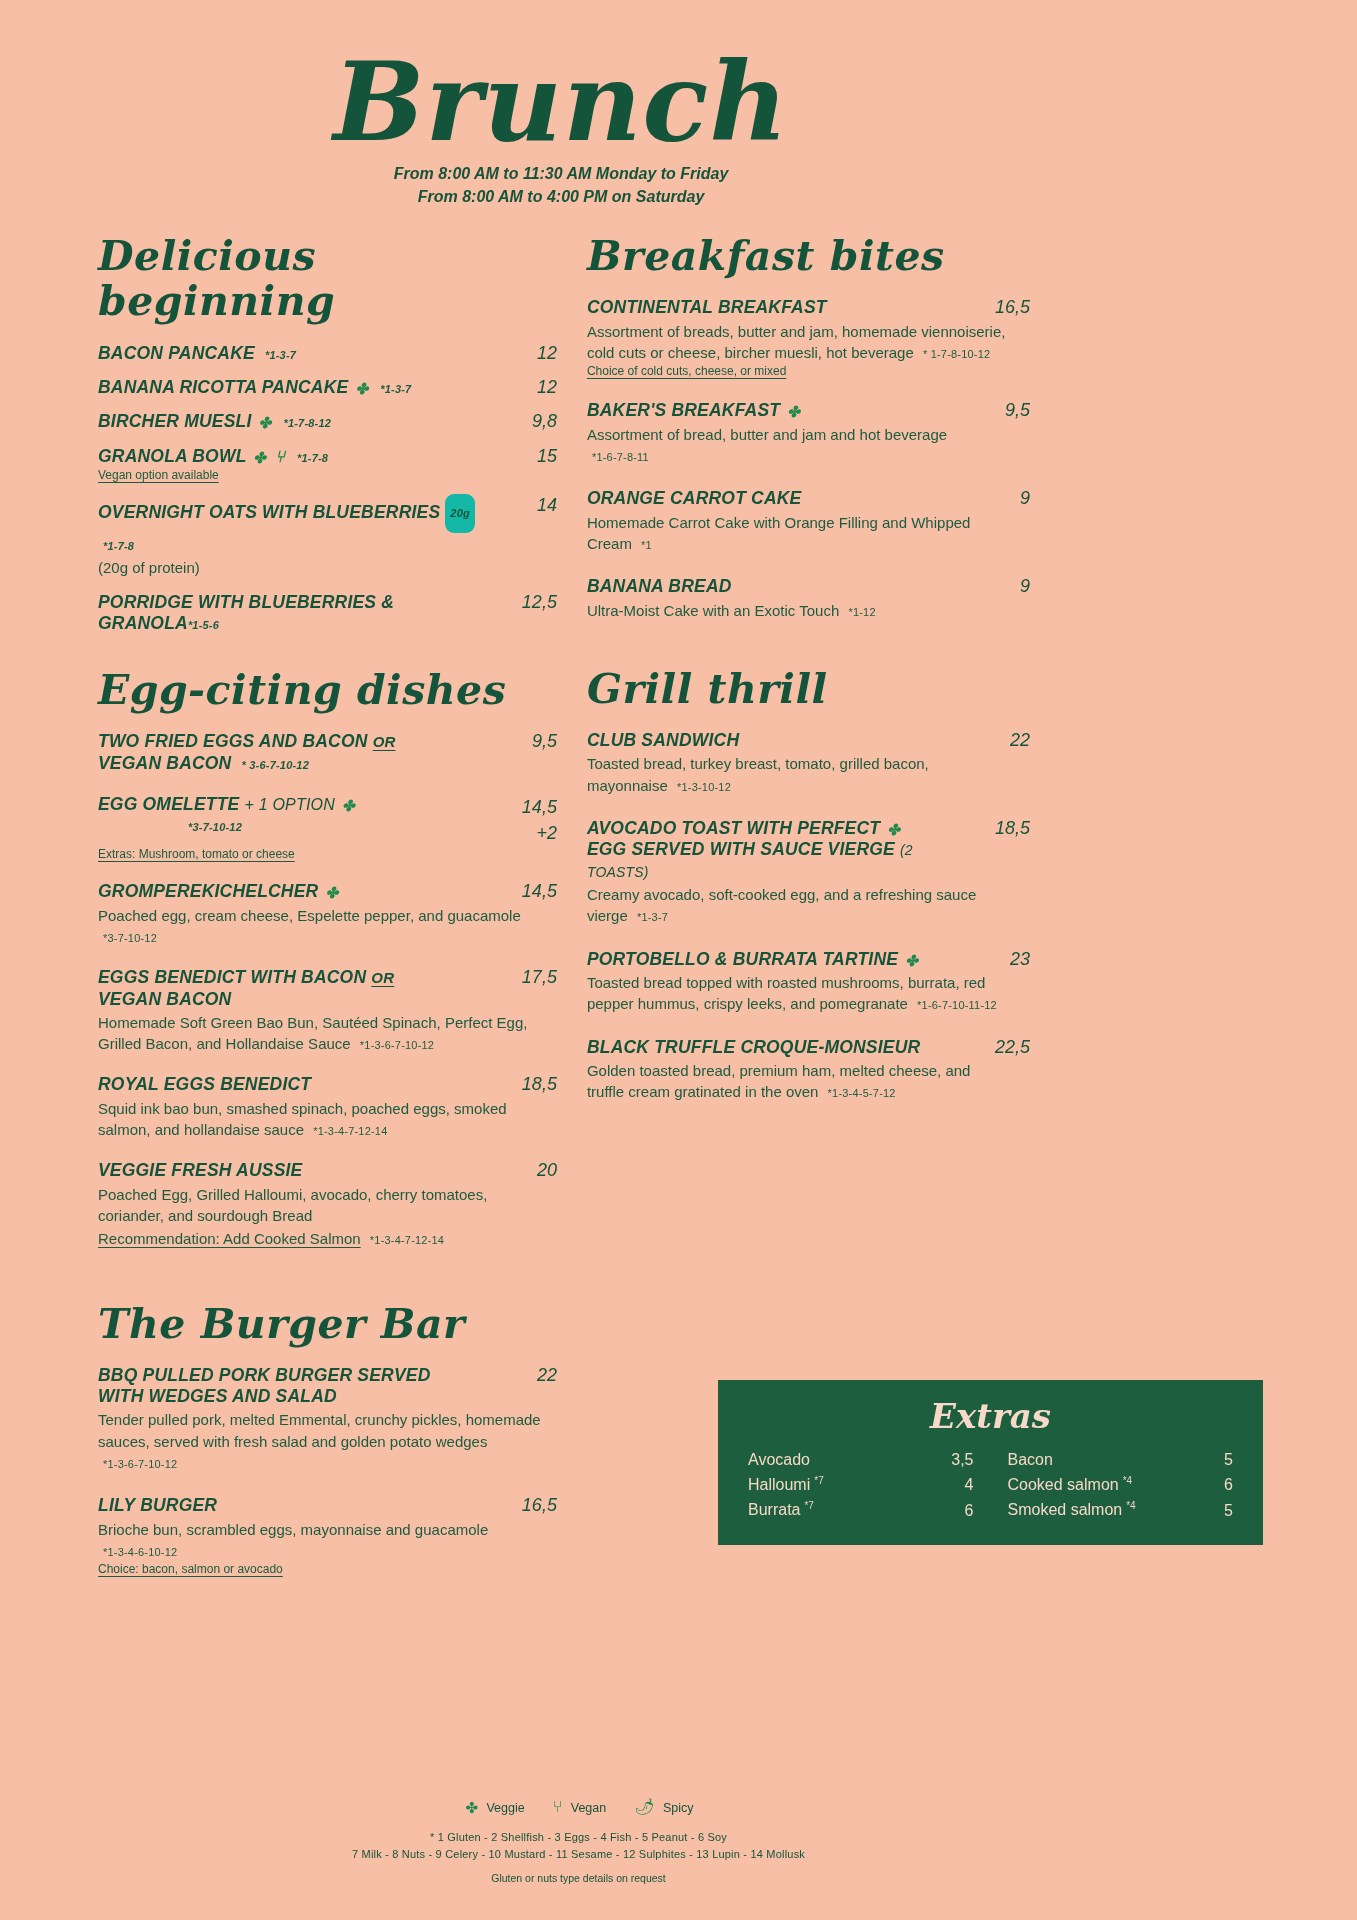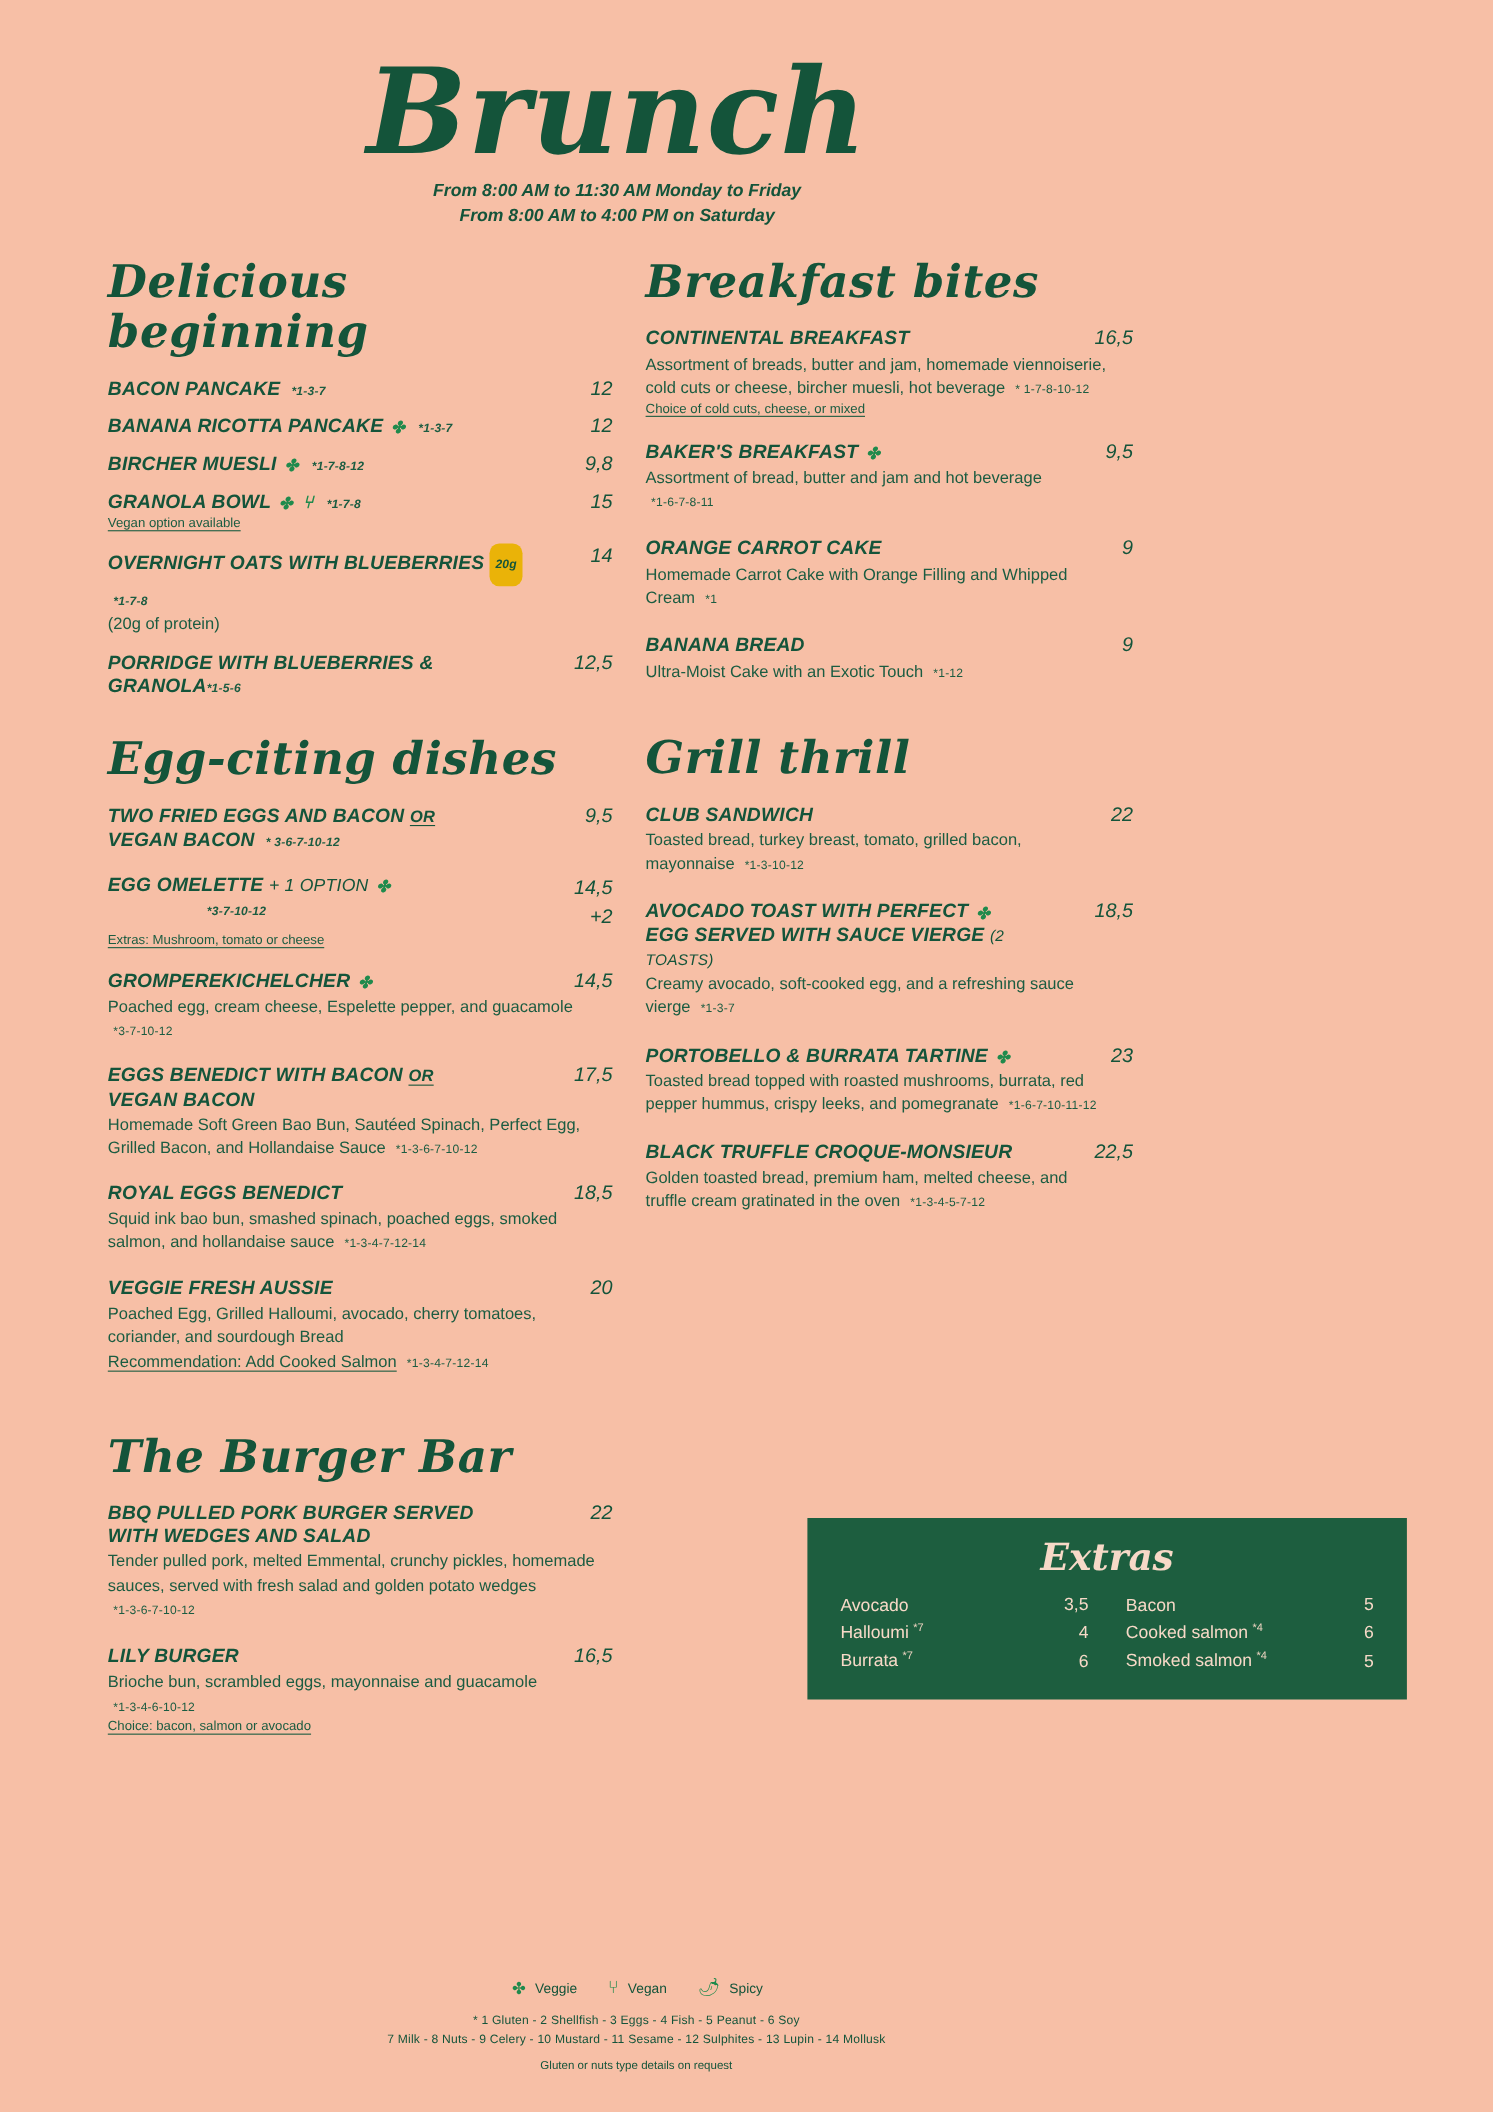--- a/index.html
+++ b/index.html
@@ -118,39 +118,38 @@
   .veg {
     display:inline-block; color:#1f8a4c; font-size: 15px; line-height: 1;
     transform: translateY(1px); padding: 0 2px;
   }
   .vegan {
     display:inline-block; color:#1f8a4c; font-size: 16px; line-height: 1;
     font-family: "DejaVu Sans", sans-serif; padding: 0 2px;
   }
   .protein-badge {
     display:inline-block;
-    background:#eab308;
+    background:#14b8a6;
     border-radius: 9px;
     padding: 14px 5px;
     font-size: 11px;
     line-height: 1;
     color:#14543a;
     transform: translateY(-1px);
   }
 
   
   .extras-box {
     position: absolute;
     left: 718px;
     top: 1380px;
     width: 545px;
     background: #1d5e3f;
     color: #f7d9c7;
     padding: 16px 30px 22px 30px;
-    margin-left: 16px;
   }
   .extras-title {
     text-align:center;
     font-family:"DejaVu Serif", serif;
     font-style: italic;
     font-weight: 700;
     font-size: 34px;
     color: #f7d9c7;
     margin: 0 0 12px 0;
   }

